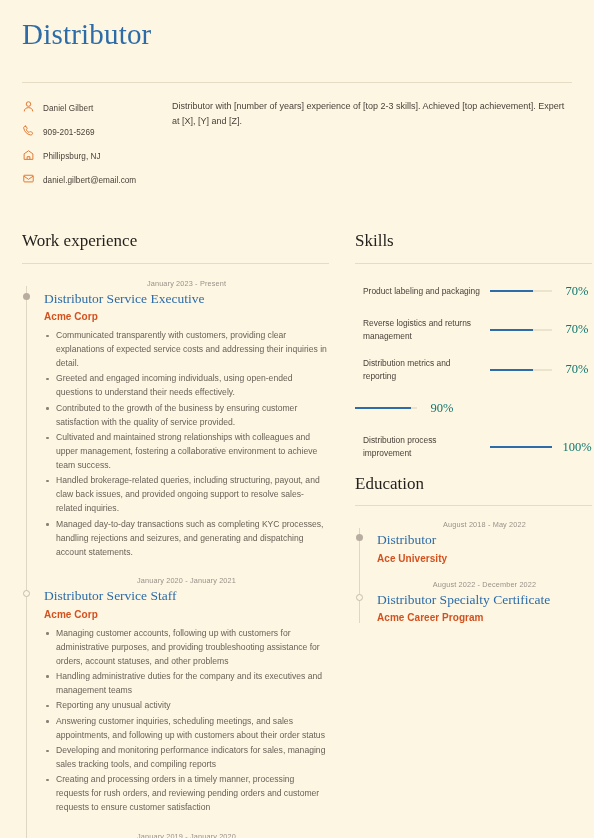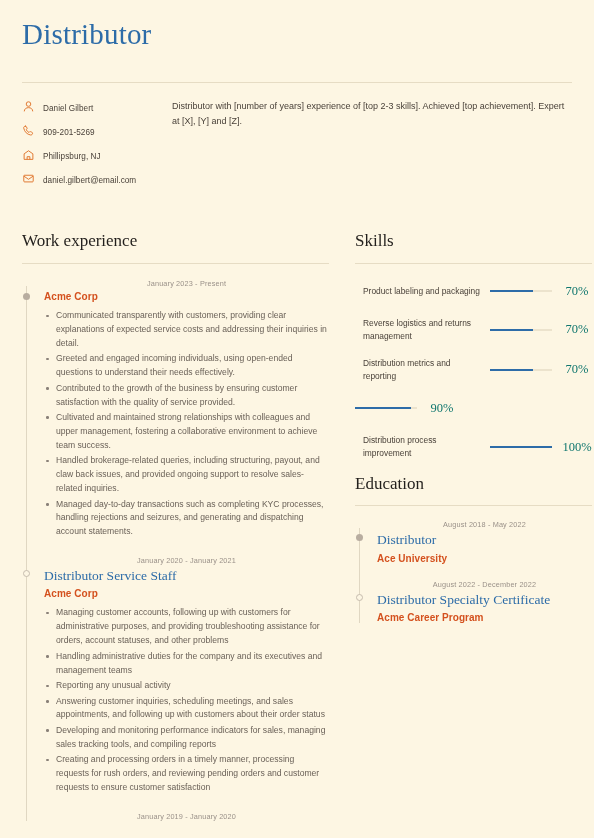--- a/index.html
+++ b/index.html
@@ -308,20 +308,21 @@
     <div class="col-left">
       <div class="section-title">Work experience</div>
       <div class="section-rule"></div>
 
       <div class="timeline">
         <div class="tl-line"></div>
         <div id="work-entries">
             <div class="entry">
               <span class="entry-dot"></span>
               <div class="entry-date">January 2023 - Present</div>
+              <div class="entry-title">Distributor Service Executive</div>
               <div class="entry-org">Acme Corp</div>
               <ul class="bullets">
                 <li>Communicated transparently with customers, providing clear explanations of expected service costs and addressing their inquiries in detail.</li>
                 <li>Greeted and engaged incoming individuals, using open-ended questions to understand their needs effectively.</li>
                 <li>Contributed to the growth of the business by ensuring customer satisfaction with the quality of service provided.</li>
                 <li>Cultivated and maintained strong relationships with colleagues and upper management, fostering a collaborative environment to achieve team success.</li>
                 <li>Handled brokerage-related queries, including structuring, payout, and claw back issues, and provided ongoing support to resolve sales-related inquiries.</li>
                 <li>Managed day-to-day transactions such as completing KYC processes, handling rejections and seizures, and generating and dispatching account statements.</li>
               </ul>
             </div>

